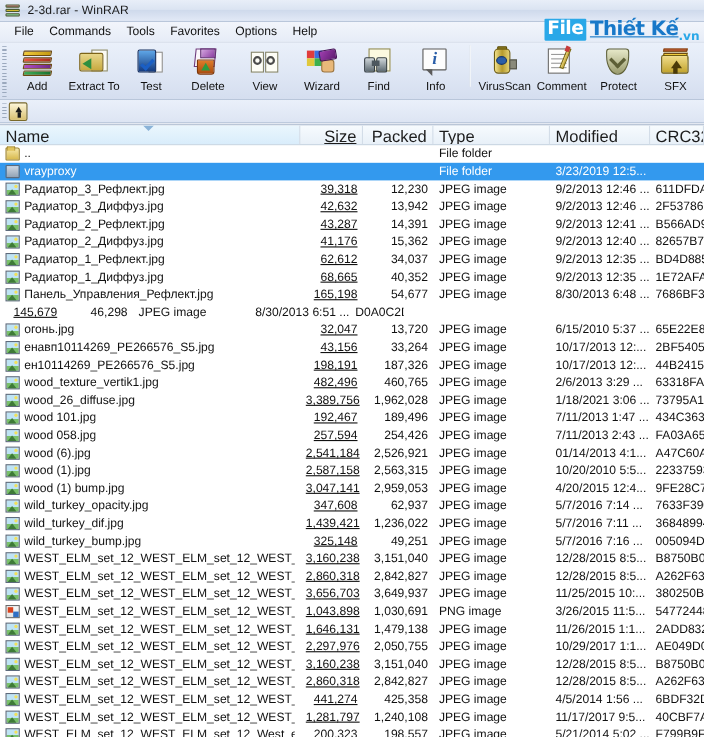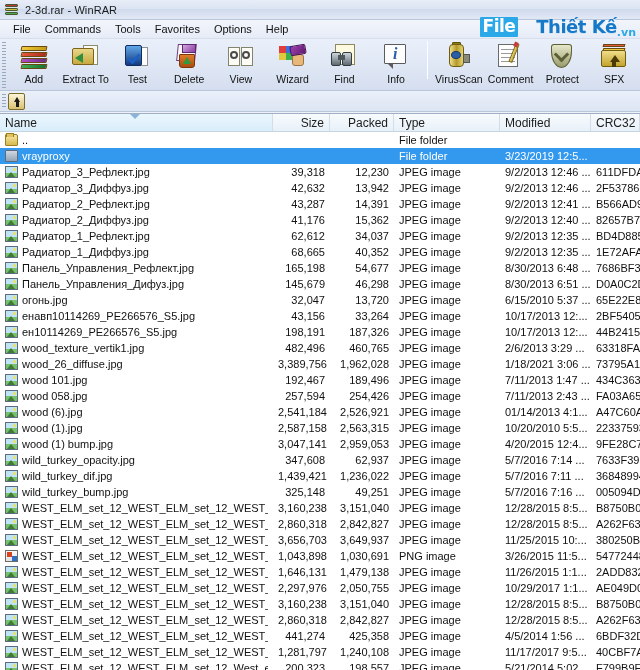--- a/index.html
+++ b/index.html
@@ -78,24 +78,25 @@
     padding: 1px 3px 2px 3px;
     font-family: "DejaVu Sans", sans-serif;
     letter-spacing: -0.5px;
     border-radius: 1px;
   }
   .logo .lg-thiet {
     color: #1878c8;
     font-weight: bold;
     font-size: 18px;
     line-height: 18px;
-    margin-left: 18px;
+    margin-left: 3px;
     font-family: "DejaVu Sans", sans-serif;
     letter-spacing: -0.5px;
     text-shadow: 0 1px 0 #cfe6f7;
+    text-decoration: underline;
   }
   .logo .lg-vn {
     color: #2aa8e8;
     font-weight: bold;
     font-size: 11px;
     line-height: 11px;
     align-self: flex-end;
     margin-bottom: 2px;
     font-family: "DejaVu Sans", sans-serif;
   }
@@ -250,21 +251,21 @@
     top: 113px; bottom: 0;
     background: #ffffff;
     border-top: 1px solid #9fb0c6;
     overflow: hidden;
   }
   .hdr {
     display: flex;
     height: 18px;
     background: linear-gradient(to bottom, #f7fbfe, #e8f0f8);
     border-bottom: 1px solid #c7d4e2;
-    font-size: 12px;
+    font-size: 15px;
     color: #1c1c1c;
     position: relative;
   }
   .hdr .hc {
     border-right: 1px solid #d3dde8;
     padding: 2px 5px 0 5px;
     white-space: nowrap;
     overflow: hidden;
     cursor: default;
   }
@@ -272,21 +273,21 @@
   .hdr .hc.r { text-align: right; }
   .sortmark {
     position: absolute;
     left: 130px; top: 0px;
     width: 0; height: 0;
     border-left: 5px solid transparent;
     border-right: 5px solid transparent;
     border-top: 5px solid #8ab3d8;
   }
   .c-name { width: 273px; }
-  .c-size { width: 57px; }
+  .c-size { width: 57px; text-decoration: underline; }
   .c-pack { width: 64px; }
   .c-type { width: 106px; }
   .c-mod  { width: 91px; }
   .c-crc  { width: 49px; text-align: center; }
 
   .rows { position: absolute; top: 18px; left: 0; right: 0; bottom: 0; }
   .row {
     display: flex;
     height: 16px;
     line-height: 16px;
@@ -586,24 +587,20 @@
           <span class="fi jpg"></span>
           <span class="nm">Панель_Управления_Рефлект.jpg</span>
         </div>
         <div class="cell c-size r">165,198</div>
         <div class="cell c-pack r">54,677</div>
         <div class="cell c-type">JPEG image</div>
         <div class="cell c-mod">8/30/2013 6:48 ...</div>
         <div class="cell c-crc">7686BF3D</div>
       </div>
       <div class="row">
-        <div class="cell name c-name">
-          <span class="fi jpg"></span>
-          <span class="nm">Панель_Управления_Дифуз.jpg</span>
-        </div>
         <div class="cell c-size r">145,679</div>
         <div class="cell c-pack r">46,298</div>
         <div class="cell c-type">JPEG image</div>
         <div class="cell c-mod">8/30/2013 6:51 ...</div>
         <div class="cell c-crc">D0A0C2DB</div>
       </div>
       <div class="row">
         <div class="cell name c-name">
           <span class="fi jpg"></span>
           <span class="nm">огонь.jpg</span>

